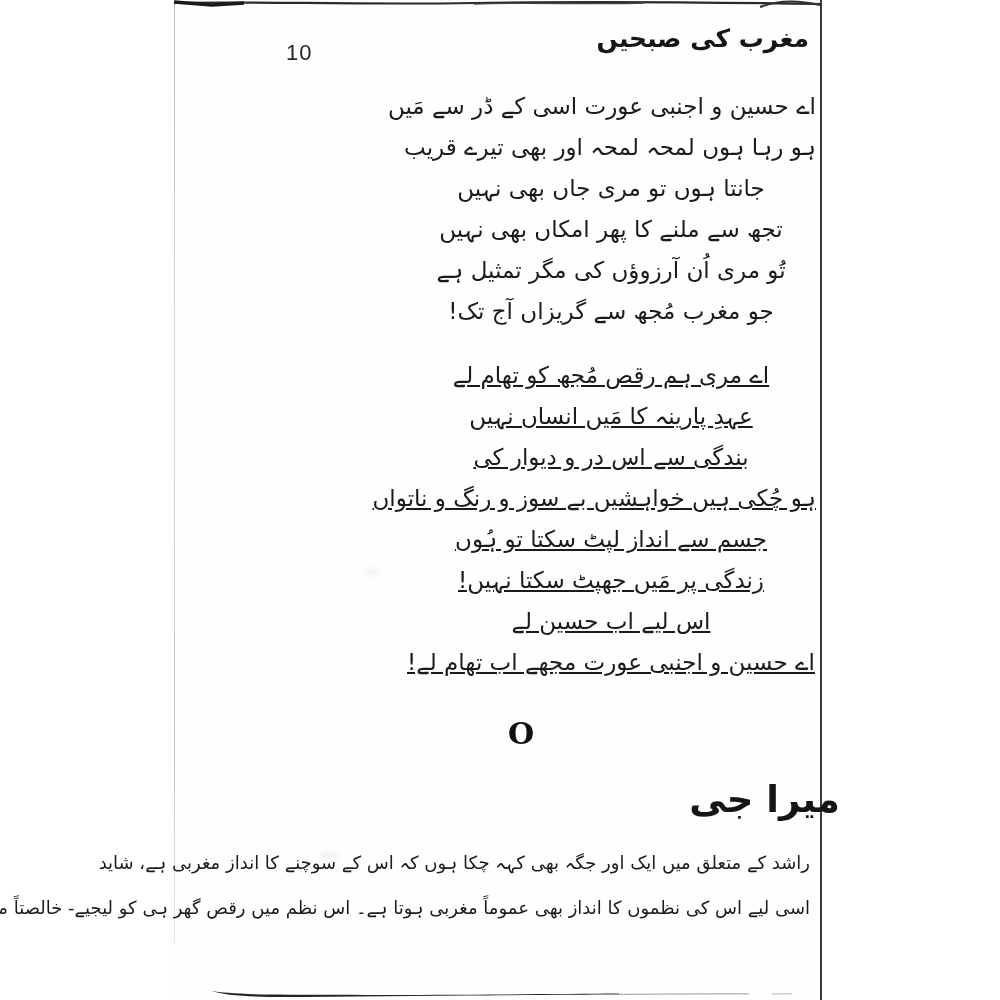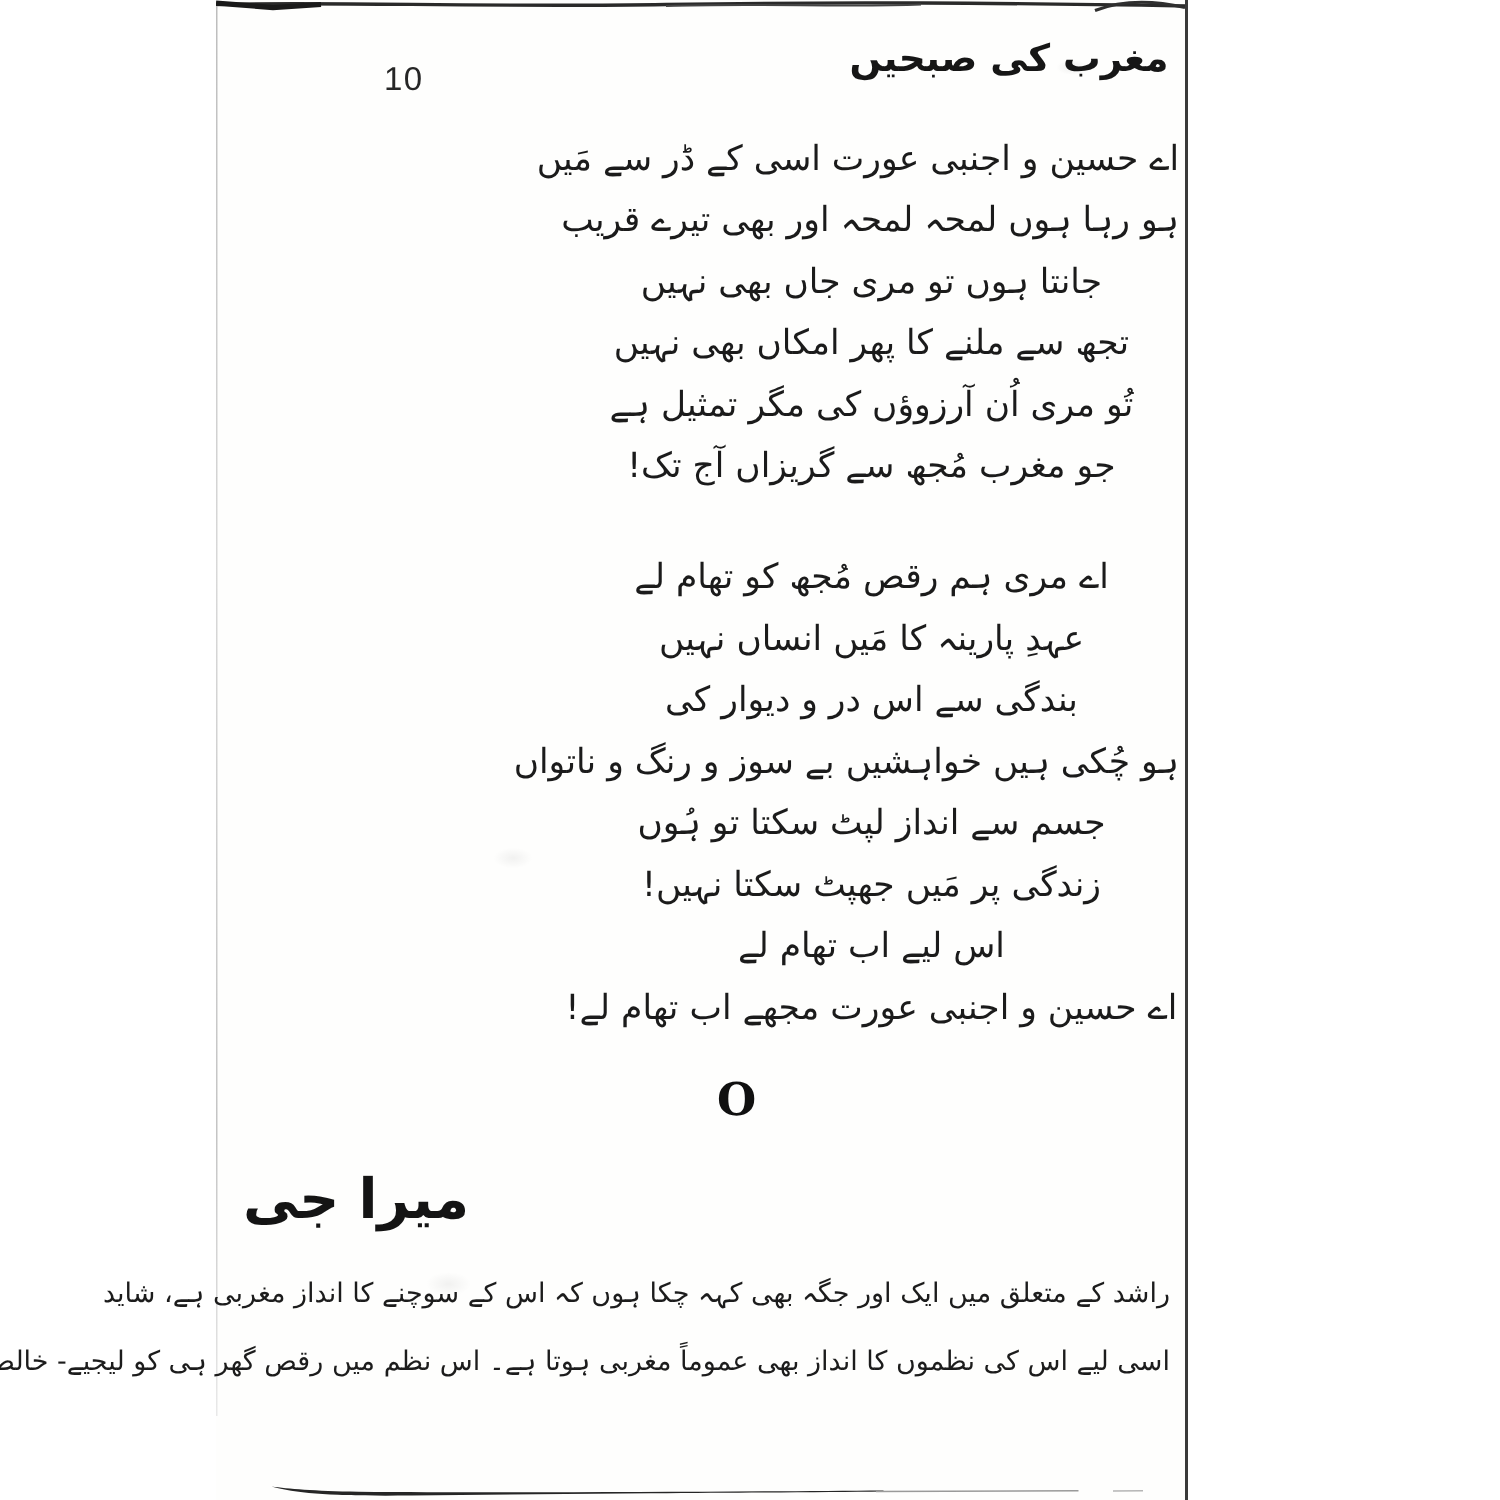--- a/index.html
+++ b/index.html
@@ -3,21 +3,21 @@
 <meta charset="utf-8">
 <style>
   html,body{margin:0;padding:0;}
   body{
     width:1000px;height:1000px;position:relative;overflow:hidden;
     background:#ffffff;
     font-family:"DejaVu Sans",sans-serif;
   }
   .scan-bg{position:absolute;inset:0;background:#ffffff;}
   .page{
-    position:absolute;left:144px;top:0;width:648px;height:1000px;
+    position:absolute;left:174px;top:0;width:648px;height:1000px;
     background:#fefefdff;background-color:#fefefd;
   }
   .edge-left{
     position:absolute;left:0;top:4px;width:1px;height:940px;
     background:linear-gradient(#bdbdbd,#d8d8d8 40%,#c4c4c4 80%,#e9e9e9);
   }
   .edge-right{
     position:absolute;right:0;top:0;width:2px;height:1000px;
     background:#3a3a3a;
   }
@@ -33,29 +33,29 @@
     position:absolute;right:13px;top:24px;
     direction:rtl;font-size:25px;font-weight:bold;color:#161616;
   }
   .poem{
     position:absolute;left:232px;top:86px;width:410px;
     direction:rtl;text-align:center;color:#1b1b1b;
   }
   .poem-line{
     font-size:23px;line-height:41px;white-space:nowrap;
   }
-  .stanza2{margin-top:33px;}
+  .stanza2{margin-top:23px;text-decoration:underline;}
   .end-mark{
     position:absolute;left:0;top:716px;width:648px;text-align:center;
     transform:translateX(23px);
     font-family:"DejaVu Serif",serif;font-weight:bold;
     font-size:30px;color:#101010;
   }
   .poet-heading{
-    position:absolute;left:0;top:778px;width:648px;text-align:left;
+    position:absolute;left:0;top:778px;width:648px;text-align:right;
     transform:translateX(18px);
     direction:rtl;font-size:37px;font-weight:bold;color:#141414;
   }
   .prose{
     position:absolute;left:74px;top:840px;width:562px;
     direction:rtl;color:#1c1c1c;
   }
   .prose-line{
     font-size:18px;line-height:45px;text-align:center;white-space:nowrap;
   }
@@ -100,21 +100,21 @@
         <div class="poem-line">تُو مری اُن آرزوؤں کی مگر تمثیل ہے</div>
         <div class="poem-line">جو مغرب مُجھ سے گریزاں آج تک!</div>
       </div>
       <div class="stanza stanza2">
         <div class="poem-line">اے مری ہم رقص مُجھ کو تھام لے</div>
         <div class="poem-line">عہدِ پارینہ کا مَیں انساں نہیں</div>
         <div class="poem-line">بندگی سے اس در و دیوار کی</div>
         <div class="poem-line">ہو چُکی ہیں خواہشیں بے سوز و رنگ و ناتواں</div>
         <div class="poem-line">جسم سے انداز لپٹ سکتا تو ہُوں</div>
         <div class="poem-line">زندگی پر مَیں جھپٹ سکتا نہیں!</div>
-        <div class="poem-line">اس لیے اب تھام لے</div>
+        <div class="poem-line">اس لیے اب حسین لے</div>
         <div class="poem-line">اے حسین و اجنبی عورت مجھے اب تھام لے!</div>
       </div>
     </div>
 
     <div class="end-mark">O</div>
 
     <div class="poet-heading">میرا جی</div>
 
     <div class="prose">
       <div class="prose-line">راشد کے متعلق میں ایک اور جگہ بھی کہہ چکا ہوں کہ اس کے سوچنے کا انداز مغربی ہے، شاید</div>

